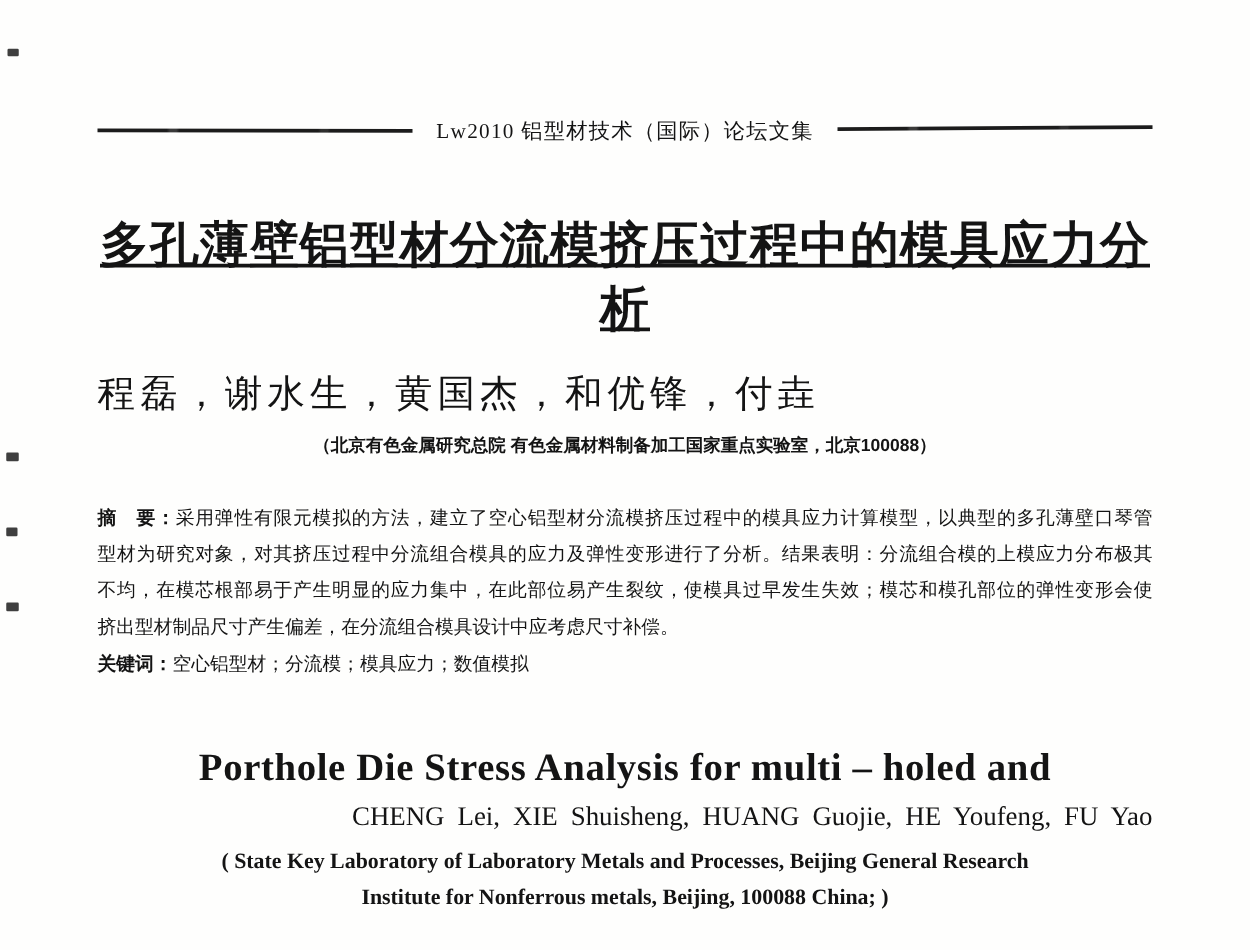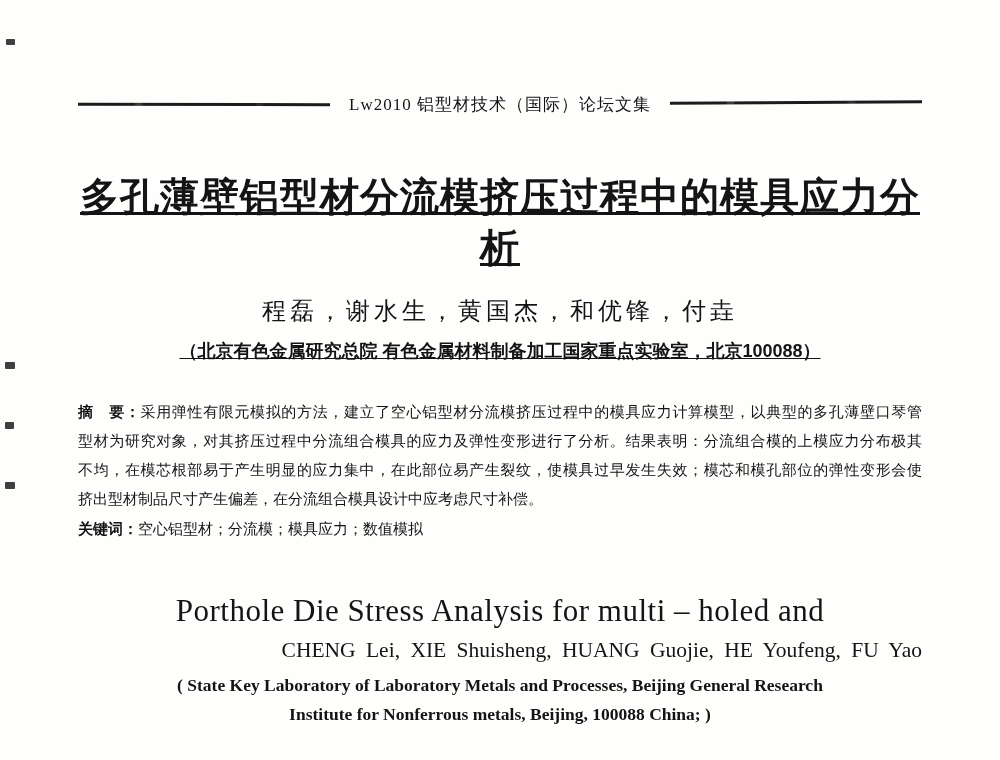--- a/index.html
+++ b/index.html
@@ -41,50 +41,49 @@
     margin:56px 0 0 0;
     font-size:39px;
     font-weight:700;
     text-align:center;
     letter-spacing:1px;
     line-height:1.3;
     text-decoration:underline;
   }
   .cn-authors{
     margin-top:22px;
-    font-size:24px;
-    text-align:center;
+    font-size:30px;
+    text-align:left;
     letter-spacing:4px;
   }
   .cn-affil{
     margin-top:12px;
-    font-size:18px;
+    font-size:14px;
     font-weight:700;
     text-align:center;
     font-family:"Liberation Sans","DejaVu Sans",sans-serif;
-    text-decoration:underline;
   }
   .cn-abstract{
     margin-top:34px;
     font-size:15px;
     line-height:29px;
     text-align:justify;
   }
   .jline{min-height:29px;}
   .jline.full{text-align:justify;text-align-last:justify;}
   .lbl{
     font-family:"Liberation Sans","DejaVu Sans",sans-serif;
     font-weight:700;
     margin-top:22px;
   }
   
   .en-title{
     margin:42px 0 0 0;
     font-size:31px;
-    font-weight:400;
+    font-weight:700;
     text-align:center;
     line-height:49px;
     letter-spacing:0.5px;
   }
   .en-authors{
     margin-top:3px;
     font-size:21.5px;
     text-align:right;
     word-spacing:5px;
   }

